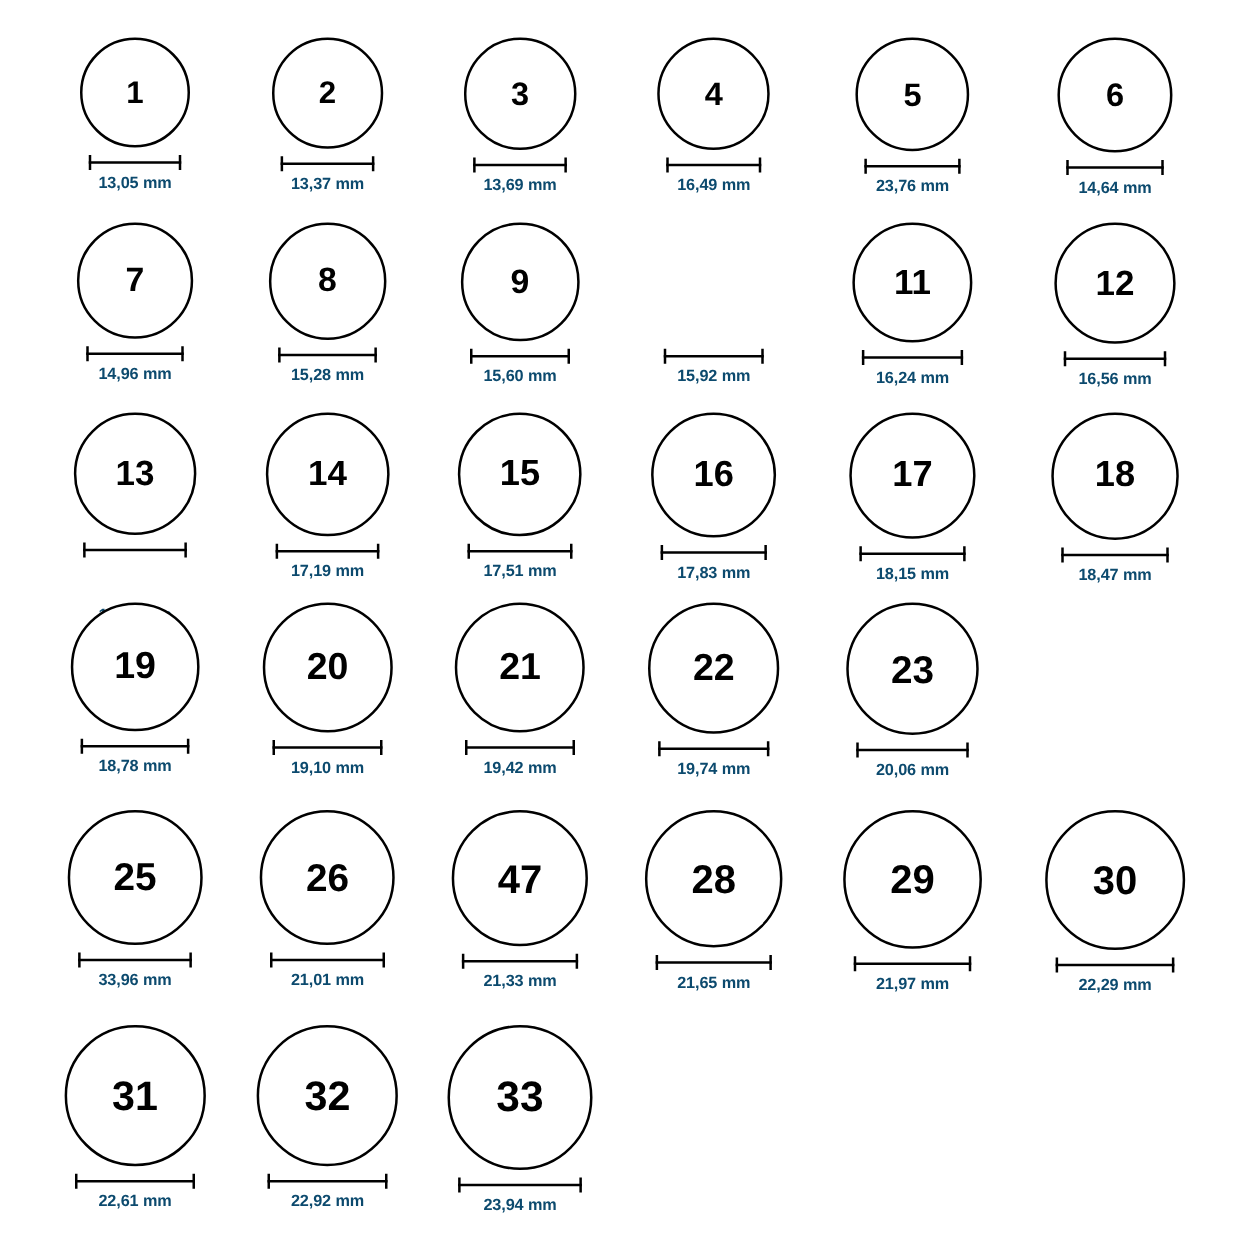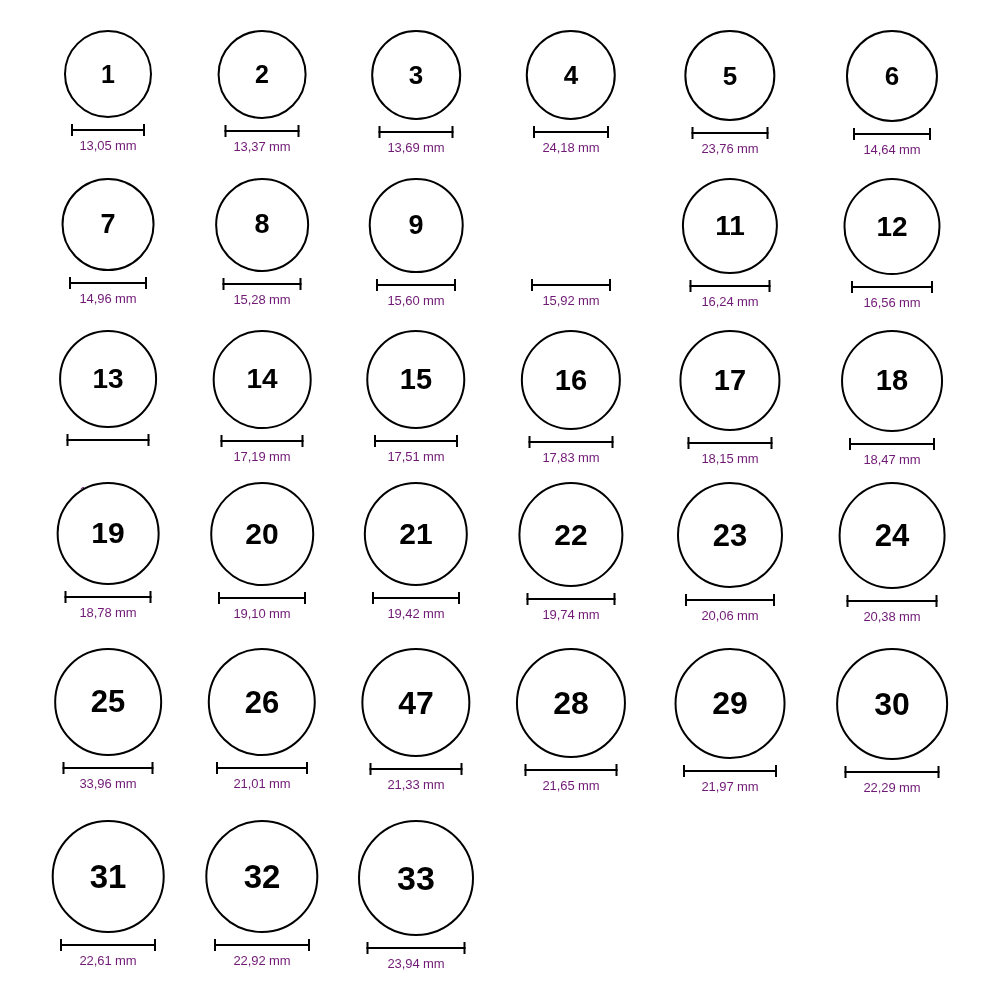--- a/index.html
+++ b/index.html
@@ -64,23 +64,23 @@
     background: #000000;
   }
   .measure .tick-left { left: 0; }
   .measure .tick-right { right: 0; }
   .size-label {
     position: absolute;
     left: 50%;
     transform: translateX(-50%);
     white-space: nowrap;
     font-size: 13px;
-    font-weight: normal;
+    font-weight: bold;
     letter-spacing: -0.1px;
-    color: #701a75;
+    color: #0c4a6e;
     text-align: center;
   }
 </style>
 </head>
 <body>
 
 <div id="chart">
     <div class="ring-cell" style="left: 38px; top: 30px; width: 140px; height: 140px;">
       <div class="ring-circle" style="width: 84px; height: 84px;">
         <span class="ring-number" style="font-size: 25px;">1</span>
@@ -116,21 +116,21 @@
     </div>
     <div class="ring-cell" style="left: 501px; top: 30px; width: 140px; height: 140px;">
       <div class="ring-circle" style="width: 86.4683px; height: 86.4683px;">
         <span class="ring-number" style="font-size: 26px;">4</span>
       </div>
       <div class="measure" style="width: 76px; top: 96.4683px;">
         <div class="bar"></div>
         <div class="tick-left"></div>
         <div class="tick-right"></div>
       </div>
-      <div class="size-label" style="top: 110.468px;">24,18 mm</div>
+      <div class="size-label" style="top: 110.468px;">16,49 mm</div>
     </div>
     <div class="ring-cell" style="left: 660px; top: 30px; width: 140px; height: 140px;">
       <div class="ring-circle" style="width: 87.2911px; height: 87.2911px;">
         <span class="ring-number" style="font-size: 26px;">5</span>
       </div>
       <div class="measure" style="width: 77px; top: 97.2911px;">
         <div class="bar"></div>
         <div class="tick-left"></div>
         <div class="tick-right"></div>
       </div>
@@ -324,31 +324,20 @@
       <div class="ring-circle" style="width: 102.024px; height: 102.024px;">
         <span class="ring-number" style="font-size: 31px;">23</span>
       </div>
       <div class="measure" style="width: 90px; top: 112.024px;">
         <div class="bar"></div>
         <div class="tick-left"></div>
         <div class="tick-right"></div>
       </div>
       <div class="size-label" style="top: 126.024px;">20,06 mm</div>
     </div>
-    <div class="ring-cell" style="left: 822px; top: 482px; width: 140px; height: 140px;">
-      <div class="ring-circle" style="width: 102.847px; height: 102.847px;">
-        <span class="ring-number" style="font-size: 31px;">24</span>
-      </div>
-      <div class="measure" style="width: 91px; top: 112.847px;">
-        <div class="bar"></div>
-        <div class="tick-left"></div>
-        <div class="tick-right"></div>
-      </div>
-      <div class="size-label" style="top: 126.847px;">20,38 mm</div>
-    </div>
     <div class="ring-cell" style="left: 38px; top: 648px; width: 140px; height: 140px;">
       <div class="ring-circle" style="width: 103.669px; height: 103.669px;">
         <span class="ring-number" style="font-size: 31px;">25</span>
       </div>
       <div class="measure" style="width: 91px; top: 113.669px;">
         <div class="bar"></div>
         <div class="tick-left"></div>
         <div class="tick-right"></div>
       </div>
       <div class="size-label" style="top: 127.669px;">33,96 mm</div>

